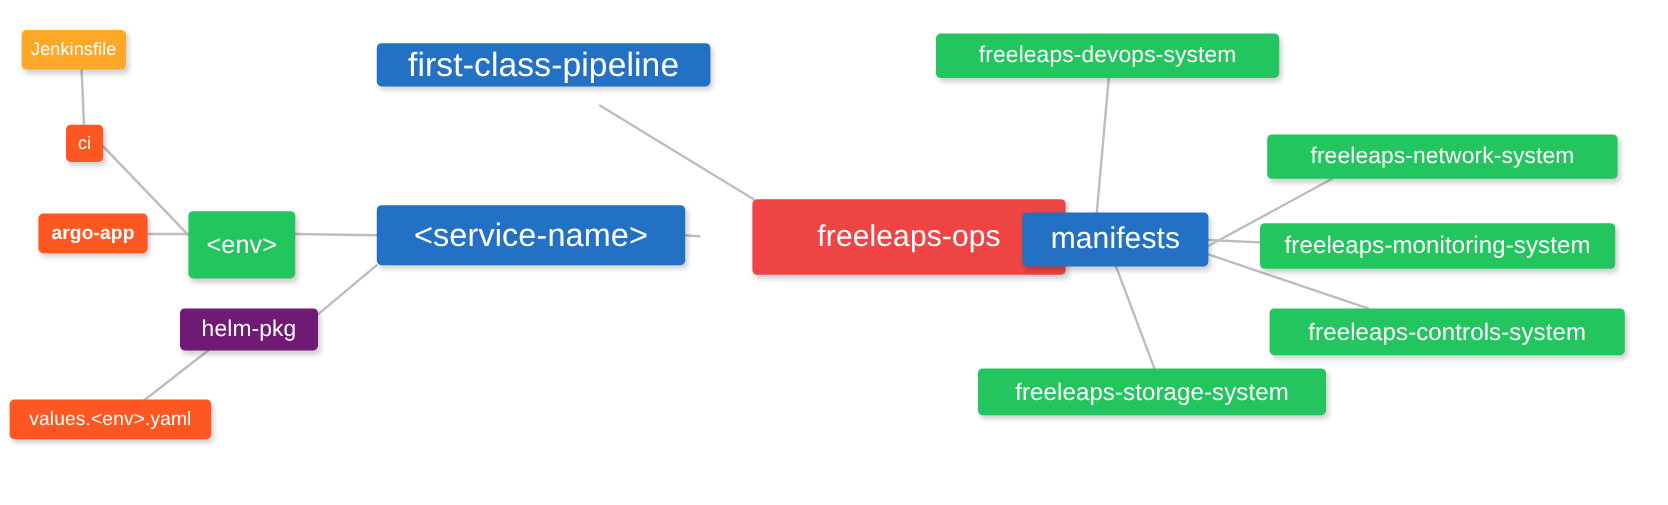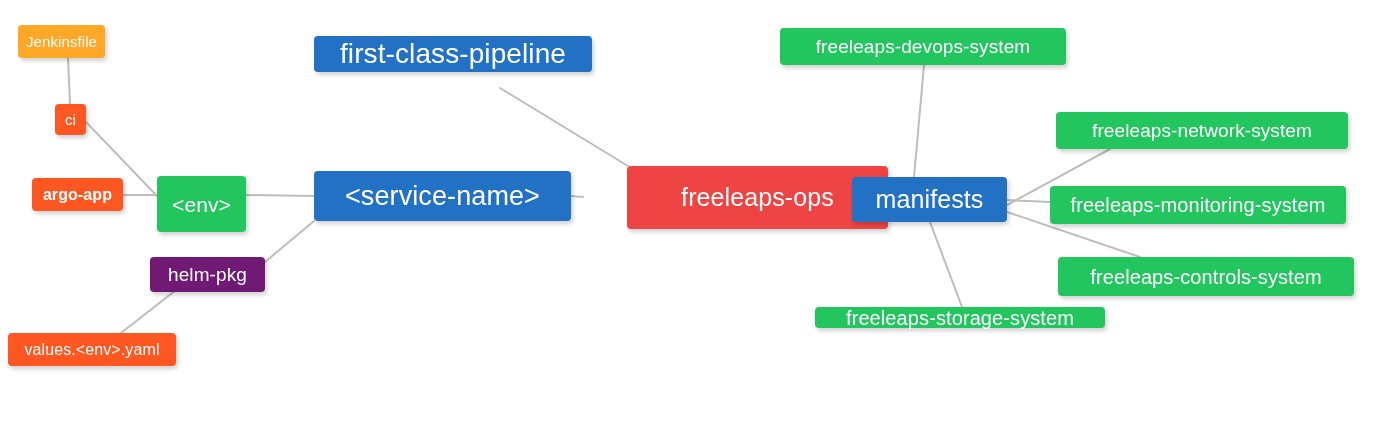--- a/index.html
+++ b/index.html
@@ -106,17 +106,17 @@
       </div>
       <div class="node" style="left: 1056px; top: 112px; width: 292px; height: 37px; background: rgb(34, 197, 94); font-size: 19px;">
         <span class="node-label">freeleaps-network-system</span>
       </div>
       <div class="node" style="left: 1050px; top: 186px; width: 296px; height: 38px; background: rgb(34, 197, 94); font-size: 20px;">
         <span class="node-label">freeleaps-monitoring-system</span>
       </div>
       <div class="node" style="left: 1058px; top: 257px; width: 296px; height: 39px; background: rgb(34, 197, 94); font-size: 20px;">
         <span class="node-label">freeleaps-controls-system</span>
       </div>
-      <div class="node" style="left: 815px; top: 307px; width: 290px; height: 21px; background: rgb(34, 197, 94); font-size: 20px;">
+      <div class="node" style="left: 815px; top: 307px; width: 290px; height: 39px; background: rgb(34, 197, 94); font-size: 20px;">
         <span class="node-label">freeleaps-storage-system</span>
       </div>
     </div>
 </div>
 
 </body></html>

